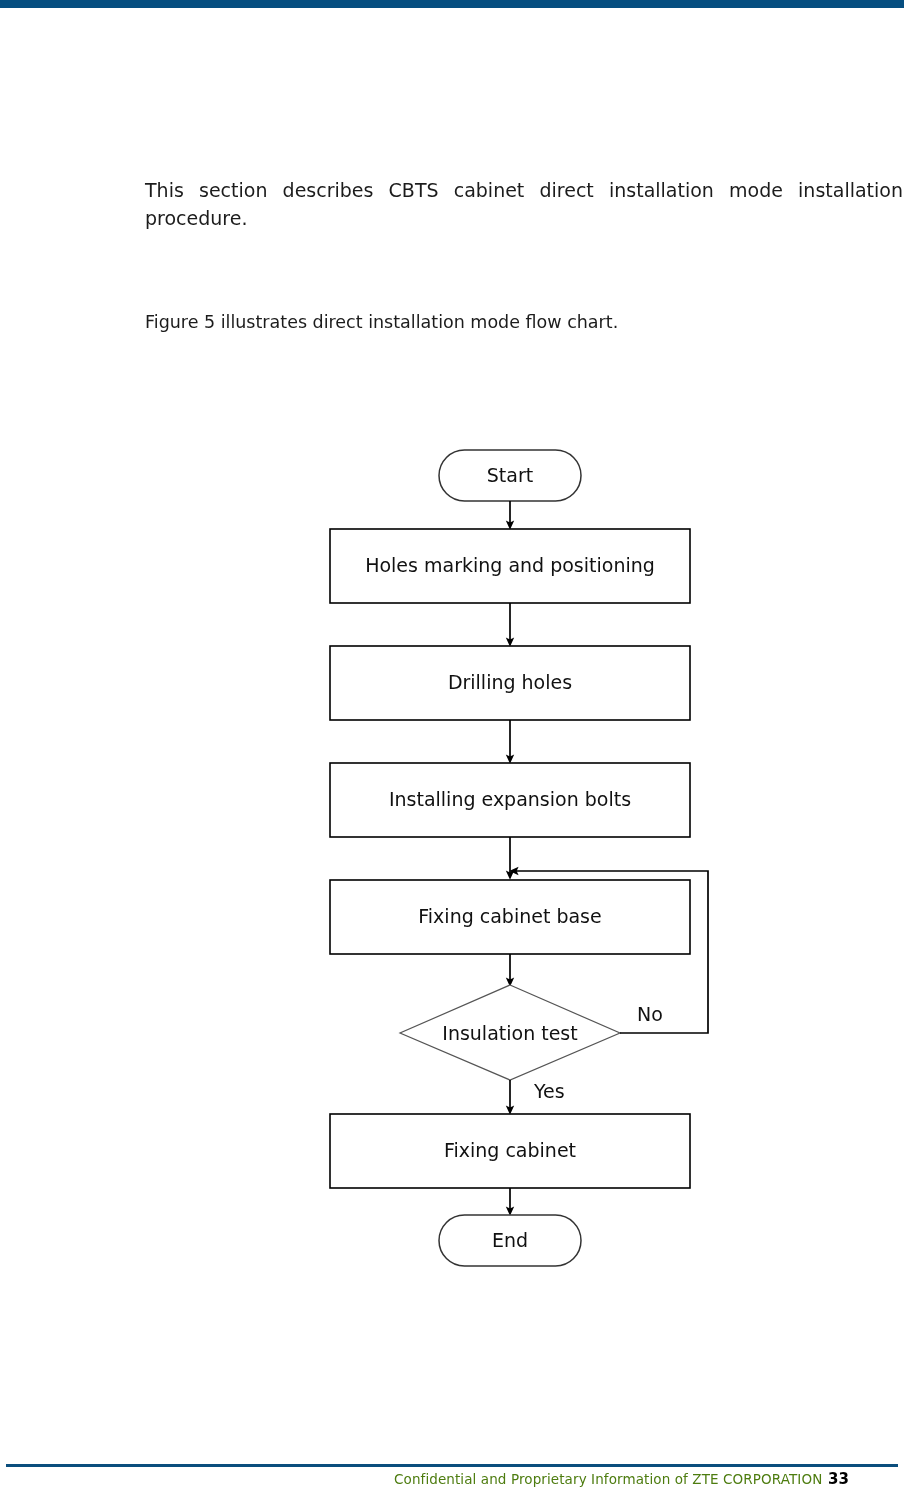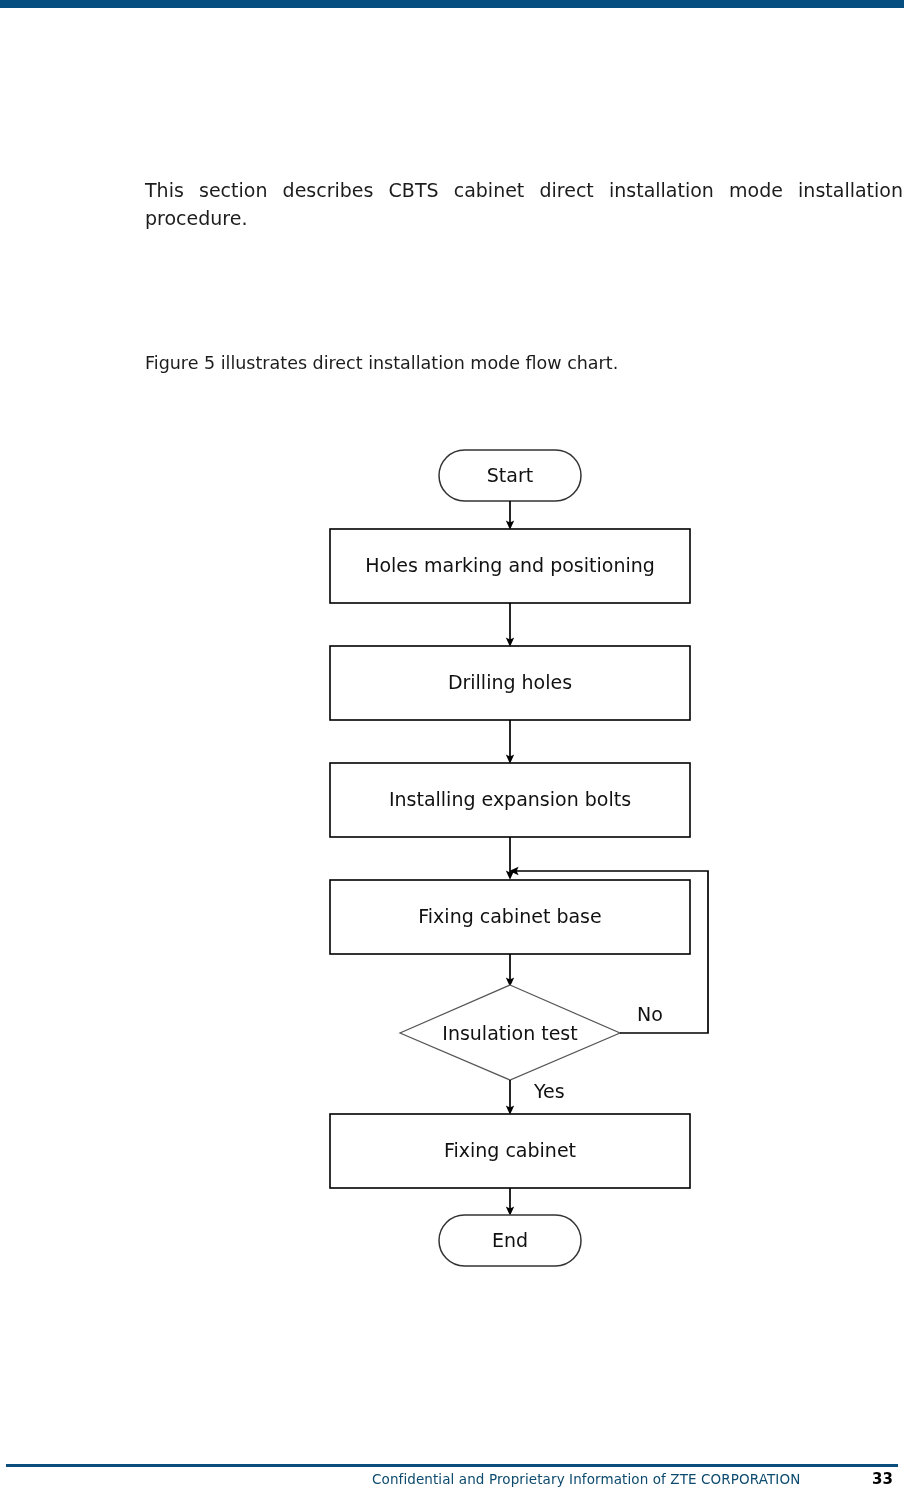--- a/index.html
+++ b/index.html
@@ -28,31 +28,31 @@
   .footer-rule {
     position: absolute;
     left: 6px;
     top: 1464px;
     width: 892px;
     height: 3px;
     background: #0B4E7D;
   }
   .footer-text {
     position: absolute;
-    left: 372px;
+    left: 394px;
     top: 1471px;
     font-size: 13.5px;
     letter-spacing: 0.1px;
-    color: #0c4a6e;
+    color: #4d7c0f;
     white-space: nowrap;
     text-align: center;
   }
   .footer-page {
     position: absolute;
-    left: 872px;
+    left: 828px;
     top: 1470px;
     font-size: 15px;
     font-weight: bold;
     color: #000000;
   }
 
   
   .para {
     position: absolute;
     left: 145px;
@@ -65,21 +65,20 @@
   }
   .para-intro {
     position: absolute;
     left: 145px;
     top: 308px;
     width: 758px;
     font-size: 17.5px;
     line-height: 28px;
     color: #1c1c1c;
     white-space: nowrap;
-    margin-top: 41px;
   }
 
   
   .flow {
     position: absolute;
     left: 0;
     top: 0;
     width: 728px;
     height: 1496px;
   }

